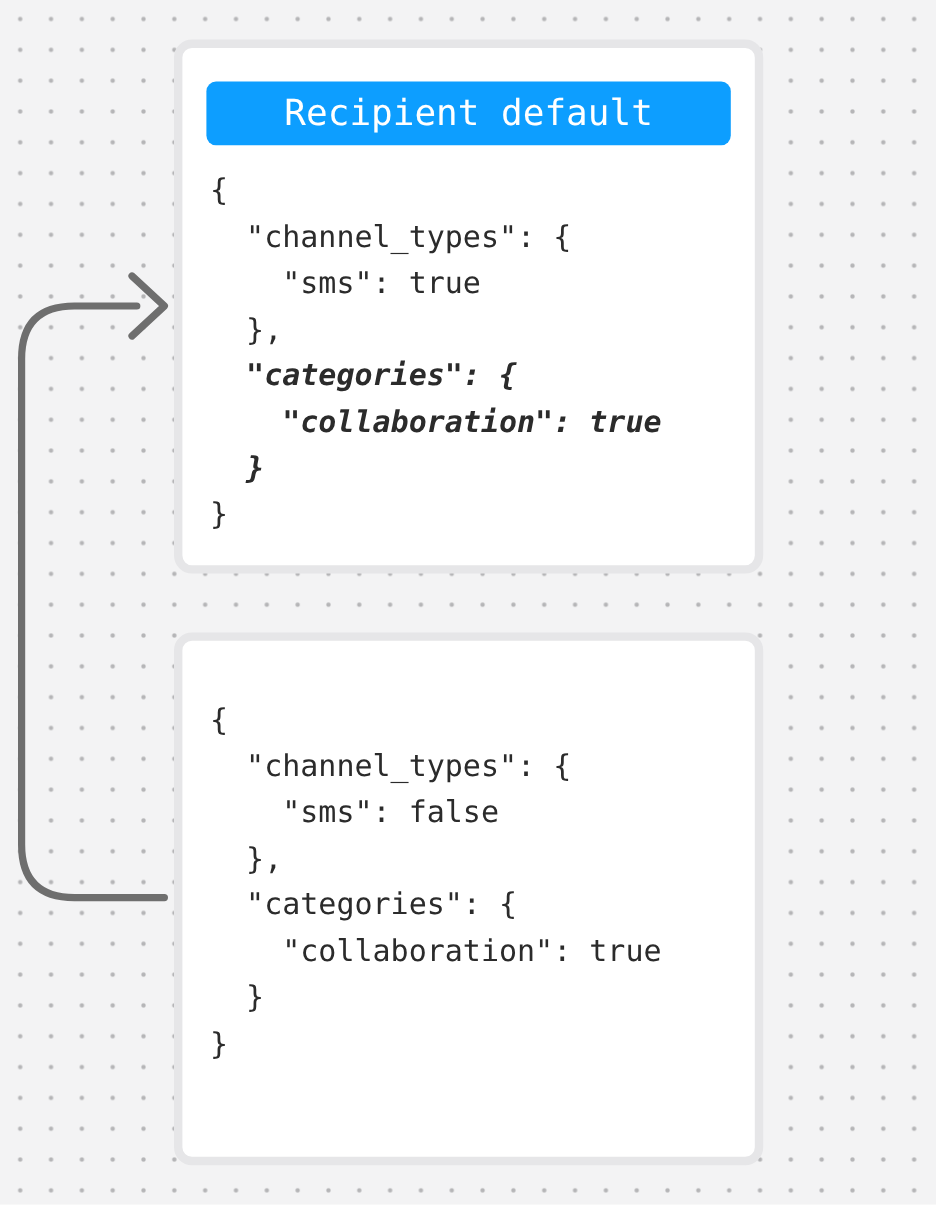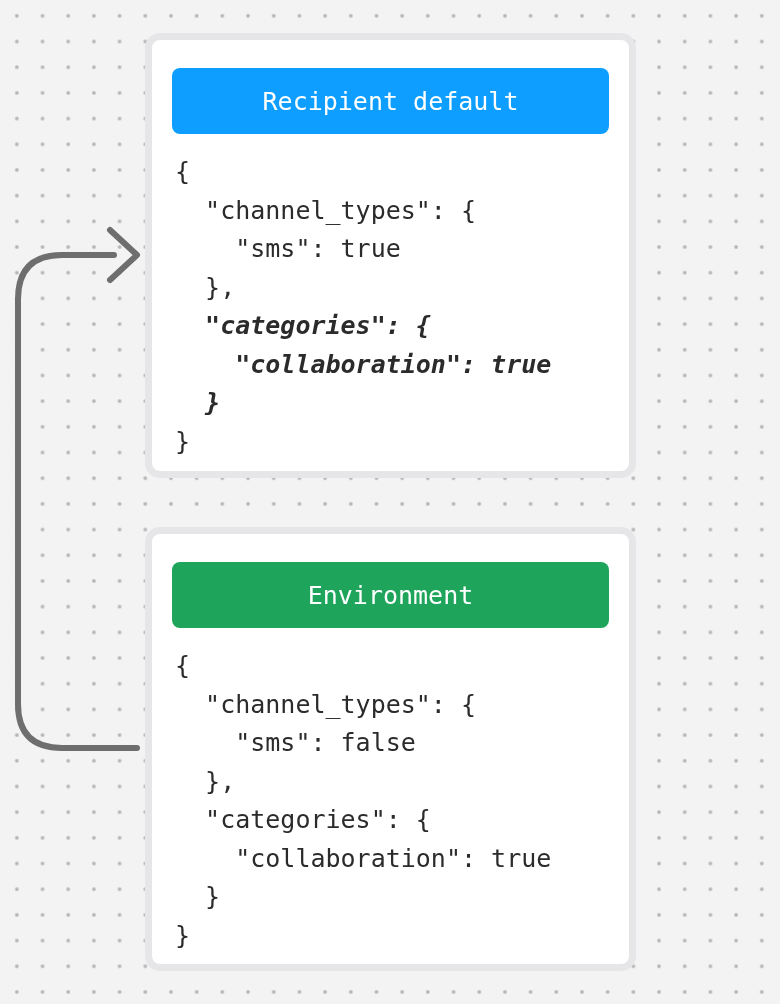--- a/index.html
+++ b/index.html
@@ -34,24 +34,24 @@
     width: 491px;
     box-sizing: border-box;
     background: #ffffff;
     border: 7px solid #e6e6e8;
     border-radius: 15px;
     padding: 28px 20px 0 20px;
   }
   .card-top { top: 33px; height: 445px; }
   .card-bottom { top: 527px; height: 444px; }
   .card-header {
-    height: 66px;
+    height: 53px;
     border-radius: 8px;
     color: #ffffff;
-    font-size: 25px;
+    font-size: 30px;
     display: flex;
     align-items: center;
     justify-content: center;
     letter-spacing: 0;
   }
   .code {
     margin: 19px 0 0 3px;
     font-family: "DejaVu Sans Mono", "Liberation Mono", monospace;
     font-size: 25px;
     line-height: 38.5px;
@@ -81,21 +81,20 @@
         <div class="code-line">    "sms": true</div>
         <div class="code-line">  },</div>
         <div class="code-line em">  "categories": {</div>
         <div class="code-line em">    "collaboration": true</div>
         <div class="code-line em">  }</div>
         <div class="code-line">}</div>
       </div>
   </div>
 
   <div class="card card-bottom">
-    <div class="card-header" style="background: rgb(30, 165, 91);">Environment</div>
     <div class="code">
         <div class="code-line">{</div>
         <div class="code-line">  "channel_types": {</div>
         <div class="code-line">    "sms": false</div>
         <div class="code-line">  },</div>
         <div class="code-line">  "categories": {</div>
         <div class="code-line">    "collaboration": true</div>
         <div class="code-line">  }</div>
         <div class="code-line">}</div>
       </div>

